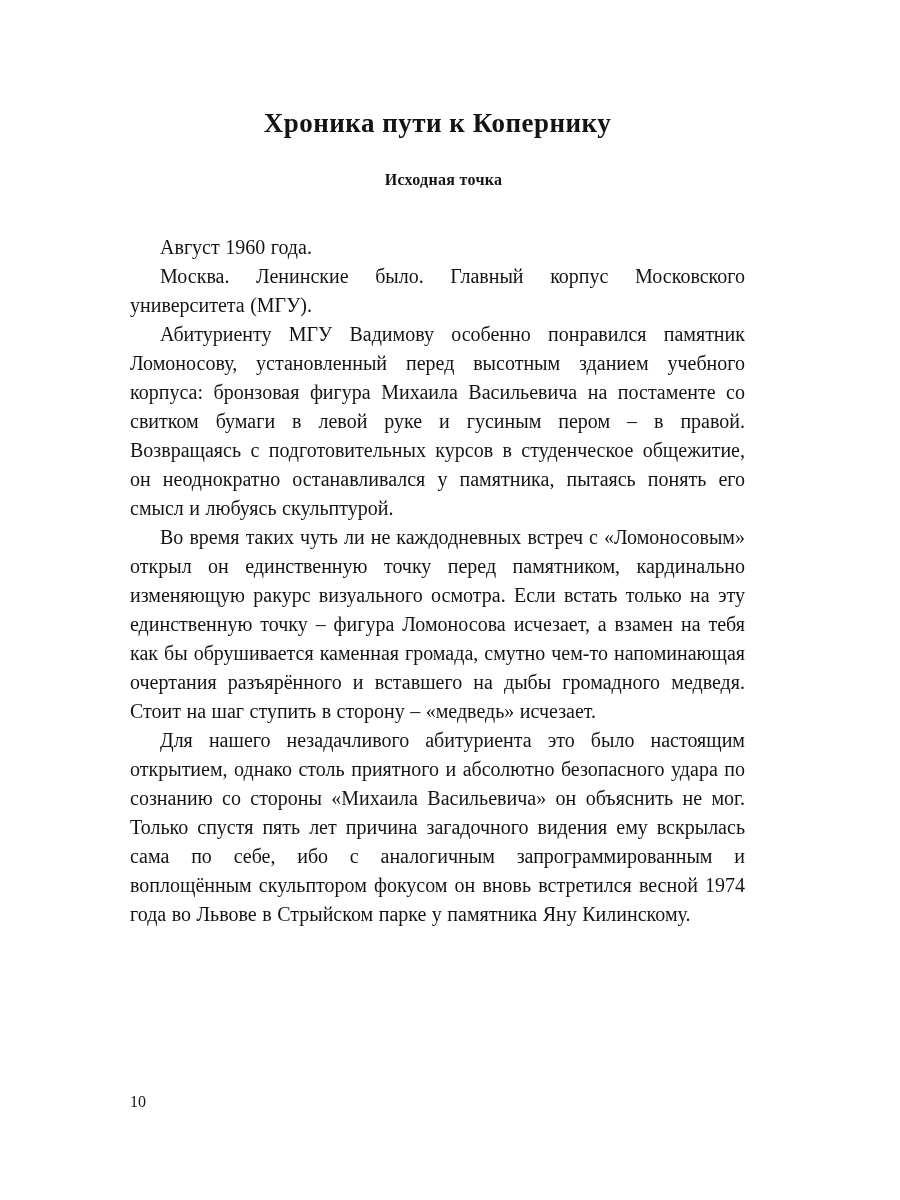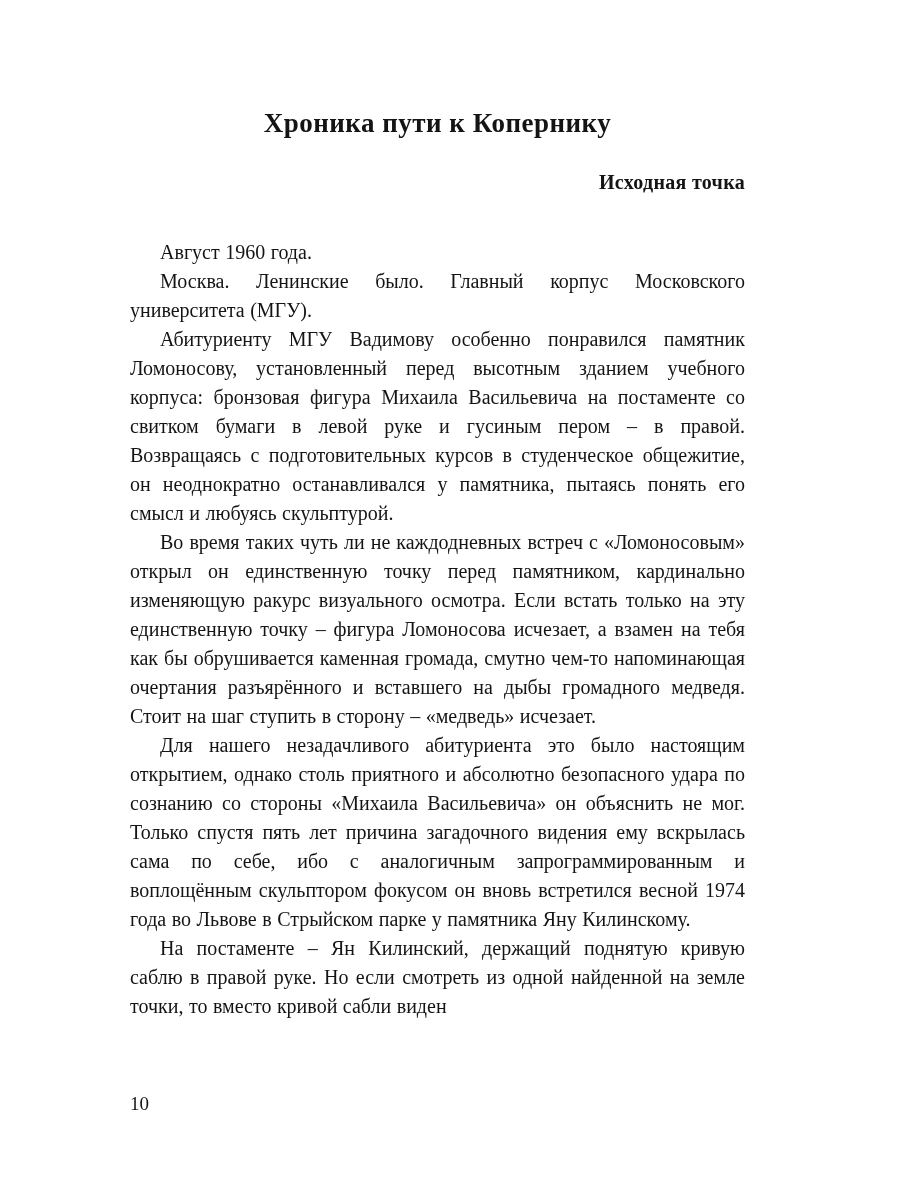--- a/index.html
+++ b/index.html
@@ -26,56 +26,55 @@
   }
   .chapter-title {
     margin: 0 0 32px 0;
     font-size: 27px;
     font-weight: bold;
     text-align: center;
     letter-spacing: 0.5px;
   }
   .section-heading {
     margin: 0 0 44px 12px;
-    font-size: 20px;
+    font-size: 16px;
     font-weight: bold;
-    text-align: right;
+    text-align: center;
     letter-spacing: 0.3px;
   }
   .body-text p {
     margin: 0;
     font-size: 20px;
     line-height: 29px;
     text-align: justify;
     text-indent: 30px;
     hyphens: auto;
     -webkit-hyphens: auto;
     word-spacing: 0.5px;
   }
   .page-number {
     position: absolute;
     left: 130px;
     top: 1093px;
-    font-size: 19px;
+    font-size: 16px;
     color: #141414;
   }
 </style>
 </head>
 <body>
 
 <div class="page">
 
   <h1 class="chapter-title">Хроника пути к Копернику</h1>
 
   <h2 class="section-heading">Исходная точка</h2>
 
   <div class="body-text">
     <p>Август 1960 года.</p>
     <p>Москва. Ленинские было. Главный корпус Московского университета (МГУ).</p>
     <p>Абитуриенту МГУ Вадимову особенно понравился памятник Ломоносову, установленный перед высотным зданием учебного корпуса: бронзовая фигура Михаила Васильевича на постаменте со свитком бумаги в левой руке и гусиным пером – в правой. Возвращаясь с подготовительных курсов в студенческое общежитие, он неоднократно останавливался у памятника, пытаясь понять его смысл и любуясь скульптурой.</p>
     <p>Во время таких чуть ли не каждодневных встреч с «Ломоносовым» открыл он единственную точку перед памятником, кардинально изменяющую ракурс визуального осмотра. Если встать только на эту единственную точку – фигура Ломоносова исчезает, а взамен на тебя как бы обрушивается каменная громада, смутно чем-то напоминающая очертания разъярённого и вставшего на дыбы громадного медведя. Стоит на шаг ступить в сторону – «медведь» исчезает.</p>
     <p>Для нашего незадачливого абитуриента это было настоящим открытием, однако столь приятного и абсолютно безопасного удара по сознанию со стороны «Михаила Васильевича» он объяснить не мог. Только спустя пять лет причина загадочного видения ему вскрылась сама по себе, ибо с аналогичным запрограммированным и воплощённым скульптором фокусом он вновь встретился весной 1974 года во Львове в Стрыйском парке у памятника Яну Килинскому.</p>
-    <p>На постаменте – Ян Килинский, держащий поднятую кривую саблю в правой руке. Но если смотреть из одной найденной на земле точки, то вместо кривой сабли виден</p>
   </div>
 
   <div class="page-number">10</div>
 
 </div>
 
 </body></html>

